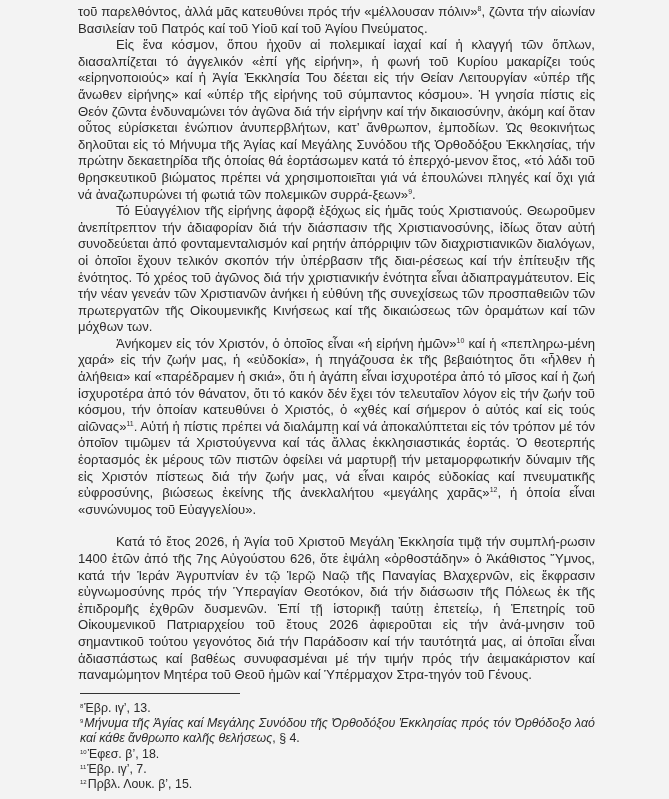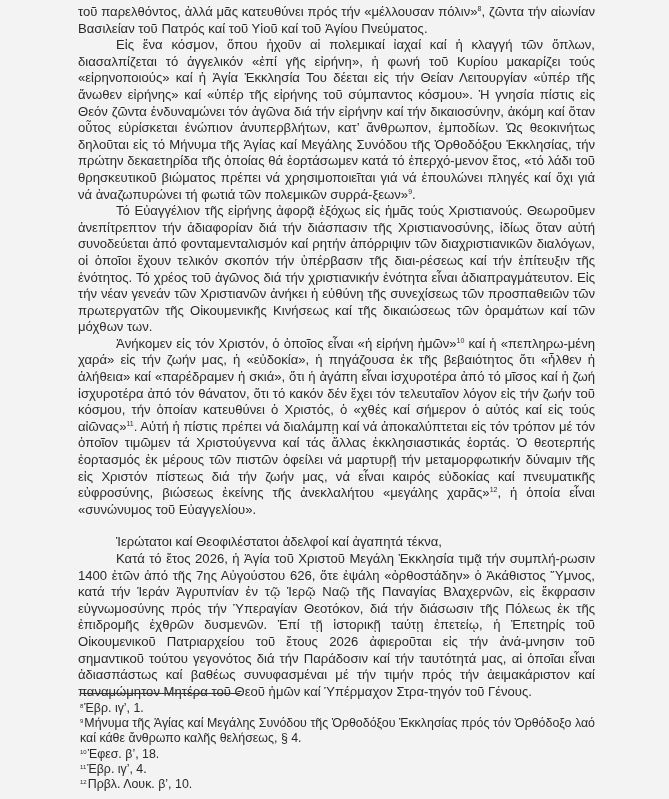--- a/index.html
+++ b/index.html
@@ -19,37 +19,36 @@
   sup { font-size: 7px; line-height: 0; vertical-align: 5px; }
   .rule {
     position: absolute; left: 80px; top: 693px; width: 160px;
     border-top: 1px solid #333;
   }
   .footnotes {
     position: absolute; left: 80px; top: 701px; width: 515px;
     font-size: 12.4px; line-height: 15.2px;
   }
   .footnotes p { margin: 0; text-align: justify; }
-  .footnotes .it { }
+  .footnotes .it { font-style: italic; }
   .footnotes sup { font-size: 6px; vertical-align: 4px; margin-right: 1px; }
 </style>
 </head>
 <body>
 
 <div class="page">
   <p><span>τοῦ παρελθόντος, ἀλλά μᾶς κατευθύνει πρός τήν «μέλλουσαν πόλιν»</span><sup>8</sup><span>, ζῶντα τήν αἰωνίαν Βασιλείαν τοῦ Πατρός καί τοῦ Υἱοῦ καί τοῦ Ἁγίου Πνεύματος.</span></p>
   <p class="indent"><span>Εἰς ἕνα κόσμον, ὅπου ἠχοῦν αἱ πολεμικαί ἰαχαί καί ἡ κλαγγή τῶν ὅπλων, διασαλπίζεται τό ἀγγελικόν «ἐπί γῆς εἰρήνη», ἡ φωνή τοῦ Κυρίου μακαρίζει τούς «εἰρηνοποιούς» καί ἡ Ἁγία Ἐκκλησία Του δέεται εἰς τήν Θείαν Λειτουργίαν «ὑπέρ τῆς ἄνωθεν εἰρήνης» καί «ὑπέρ τῆς εἰρήνης τοῦ σύμπαντος κόσμου». Ἡ γνησία πίστις εἰς Θεόν ζῶντα ἐνδυναμώνει τόν ἀγῶνα διά τήν εἰρήνην καί τήν δικαιοσύνην, ἀκόμη καί ὅταν οὗτος εὑρίσκεται ἐνώπιον ἀνυπερβλήτων, κατ’ ἄνθρωπον, ἐμποδίων. Ὡς θεοκινήτως δηλοῦται εἰς τό Μήνυμα τῆς Ἁγίας καί Μεγάλης Συνόδου τῆς Ὀρθοδόξου Ἐκκλησίας, τήν πρώτην δεκαετηρίδα τῆς ὁποίας θά ἑορτάσωμεν κατά τό ἐπερχό-μενον ἔτος, «τό λάδι τοῦ θρησκευτικοῦ βιώματος πρέπει νά χρησιμοποιεῖται γιά νά ἐπουλώνει πληγές καί ὄχι γιά νά ἀναζωπυρώνει τή φωτιά τῶν πολεμικῶν συρρά-ξεων»</span><sup>9</sup><span>.</span></p>
   <p class="indent">Τό Εὐαγγέλιον τῆς εἰρήνης ἀφορᾷ ἐξόχως εἰς ἡμᾶς τούς Χριστιανούς. Θεωροῦμεν ἀνεπίτρεπτον τήν ἀδιαφορίαν διά τήν διάσπασιν τῆς Χριστιανοσύνης, ἰδίως ὅταν αὐτή συνοδεύεται ἀπό φονταμενταλισμόν καί ρητήν ἀπόρριψιν τῶν διαχριστιανικῶν διαλόγων, οἱ ὁποῖοι ἔχουν τελικόν σκοπόν τήν ὑπέρβασιν τῆς διαι-ρέσεως καί τήν ἐπίτευξιν τῆς ἑνότητος. Τό χρέος τοῦ ἀγῶνος διά τήν χριστιανικήν ἑνότητα εἶναι ἀδιαπραγμάτευτον. Εἰς τήν νέαν γενεάν τῶν Χριστιανῶν ἀνήκει ἡ εὐθύνη τῆς συνεχίσεως τῶν προσπαθειῶν τῶν πρωτεργατῶν τῆς Οἰκουμενικῆς Κινήσεως καί τῆς δικαιώσεως τῶν ὁραμάτων καί τῶν μόχθων των.</p>
   <p class="indent"><span>Ἀνήκομεν εἰς τόν Χριστόν, ὁ ὁποῖος εἶναι «ἡ εἰρήνη ἡμῶν»</span><sup>10</sup><span> καί ἡ «πεπληρω-μένη χαρά» εἰς τήν ζωήν μας, ἡ «εὐδοκία», ἡ πηγάζουσα ἐκ τῆς βεβαιότητος ὅτι «ἦλθεν ἡ ἀλήθεια» καί «παρέδραμεν ἡ σκιά», ὅτι ἡ ἀγάπη εἶναι ἰσχυροτέρα ἀπό τό μῖσος καί ἡ ζωή ἰσχυροτέρα ἀπό τόν θάνατον, ὅτι τό κακόν δέν ἔχει τόν τελευταῖον λόγον εἰς τήν ζωήν τοῦ κόσμου, τήν ὁποίαν κατευθύνει ὁ Χριστός, ὁ «χθές καί σήμερον ὁ αὐτός καί εἰς τούς αἰῶνας»</span><sup>11</sup><span>. Αὐτή ἡ πίστις πρέπει νά διαλάμπῃ καί νά ἀποκαλύπτεται εἰς τόν τρόπον μέ τόν ὁποῖον τιμῶμεν τά Χριστούγεννα καί τάς ἄλλας ἐκκλησιαστικάς ἑορτάς. Ὁ θεοτερπής ἑορτασμός ἐκ μέρους τῶν πιστῶν ὀφείλει νά μαρτυρῇ τήν μεταμορφωτικήν δύναμιν τῆς εἰς Χριστόν πίστεως διά τήν ζωήν μας, νά εἶναι καιρός εὐδοκίας καί πνευματικῆς εὐφροσύνης, βιώσεως ἐκείνης τῆς ἀνεκλαλήτου «μεγάλης χαρᾶς»</span><sup>12</sup><span>, ἡ ὁποία εἶναι «συνώνυμος τοῦ Εὐαγγελίου».</span></p>
   <div class="gap"></div>
-  <p class="indent">Ἱερώτατοι καί Θεοφιλέστατοι ἀδελφοί καί ἀγαπητά τέκνα,</p>
   <p class="indent">Κατά τό ἔτος 2026, ἡ Ἁγία τοῦ Χριστοῦ Μεγάλη Ἐκκλησία τιμᾷ τήν συμπλή-ρωσιν 1400 ἐτῶν ἀπό τῆς 7ης Αὐγούστου 626, ὅτε ἐψάλη «ὀρθοστάδην» ὁ Ἀκάθιστος Ὕμνος, κατά τήν Ἱεράν Ἀγρυπνίαν ἐν τῷ Ἱερῷ Ναῷ τῆς Παναγίας Βλαχερνῶν, εἰς ἔκφρασιν εὐγνωμοσύνης πρός τήν Ὑπεραγίαν Θεοτόκον, διά τήν διάσωσιν τῆς Πόλεως ἐκ τῆς ἐπιδρομῆς ἐχθρῶν δυσμενῶν. Ἐπί τῇ ἱστορικῇ ταύτῃ ἐπετείῳ, ἡ Ἐπετηρίς τοῦ Οἰκουμενικοῦ Πατριαρχείου τοῦ ἔτους 2026 ἀφιεροῦται εἰς τήν ἀνά-μνησιν τοῦ σημαντικοῦ τούτου γεγονότος διά τήν Παράδοσιν καί τήν ταυτότητά μας, αἱ ὁποῖαι εἶναι ἀδιασπάστως καί βαθέως συνυφασμέναι μέ τήν τιμήν πρός τήν ἀειμακάριστον καί παναμώμητον Μητέρα τοῦ Θεοῦ ἡμῶν καί Ὑπέρμαχον Στρα-τηγόν τοῦ Γένους.</p>
 </div>
 
 <div class="rule"></div>
 
 <div class="footnotes">
-  <p><sup>8</sup><span>Ἑβρ. ιγ’, 1.</span></p>
+  <p><sup>8</sup><span>Ἑβρ. ιγ’, 13.</span></p>
   <p><sup>9</sup><span class="it">Μήνυμα τῆς Ἁγίας καί Μεγάλης Συνόδου τῆς Ὀρθοδόξου Ἐκκλησίας πρός τόν Ὀρθόδοξο λαό καί κάθε ἄνθρωπο καλῆς θελήσεως</span><span>, § 4.</span></p>
   <p><sup>10</sup><span>Ἐφεσ. β’, 18.</span></p>
-  <p><sup>11</sup><span>Ἑβρ. ιγ’, 4.</span></p>
-  <p><sup>12</sup><span>Πρβλ. Λουκ. β’, 10.</span></p>
+  <p><sup>11</sup><span>Ἑβρ. ιγ’, 7.</span></p>
+  <p><sup>12</sup><span>Πρβλ. Λουκ. β’, 15.</span></p>
 </div>
 
 </body></html>

